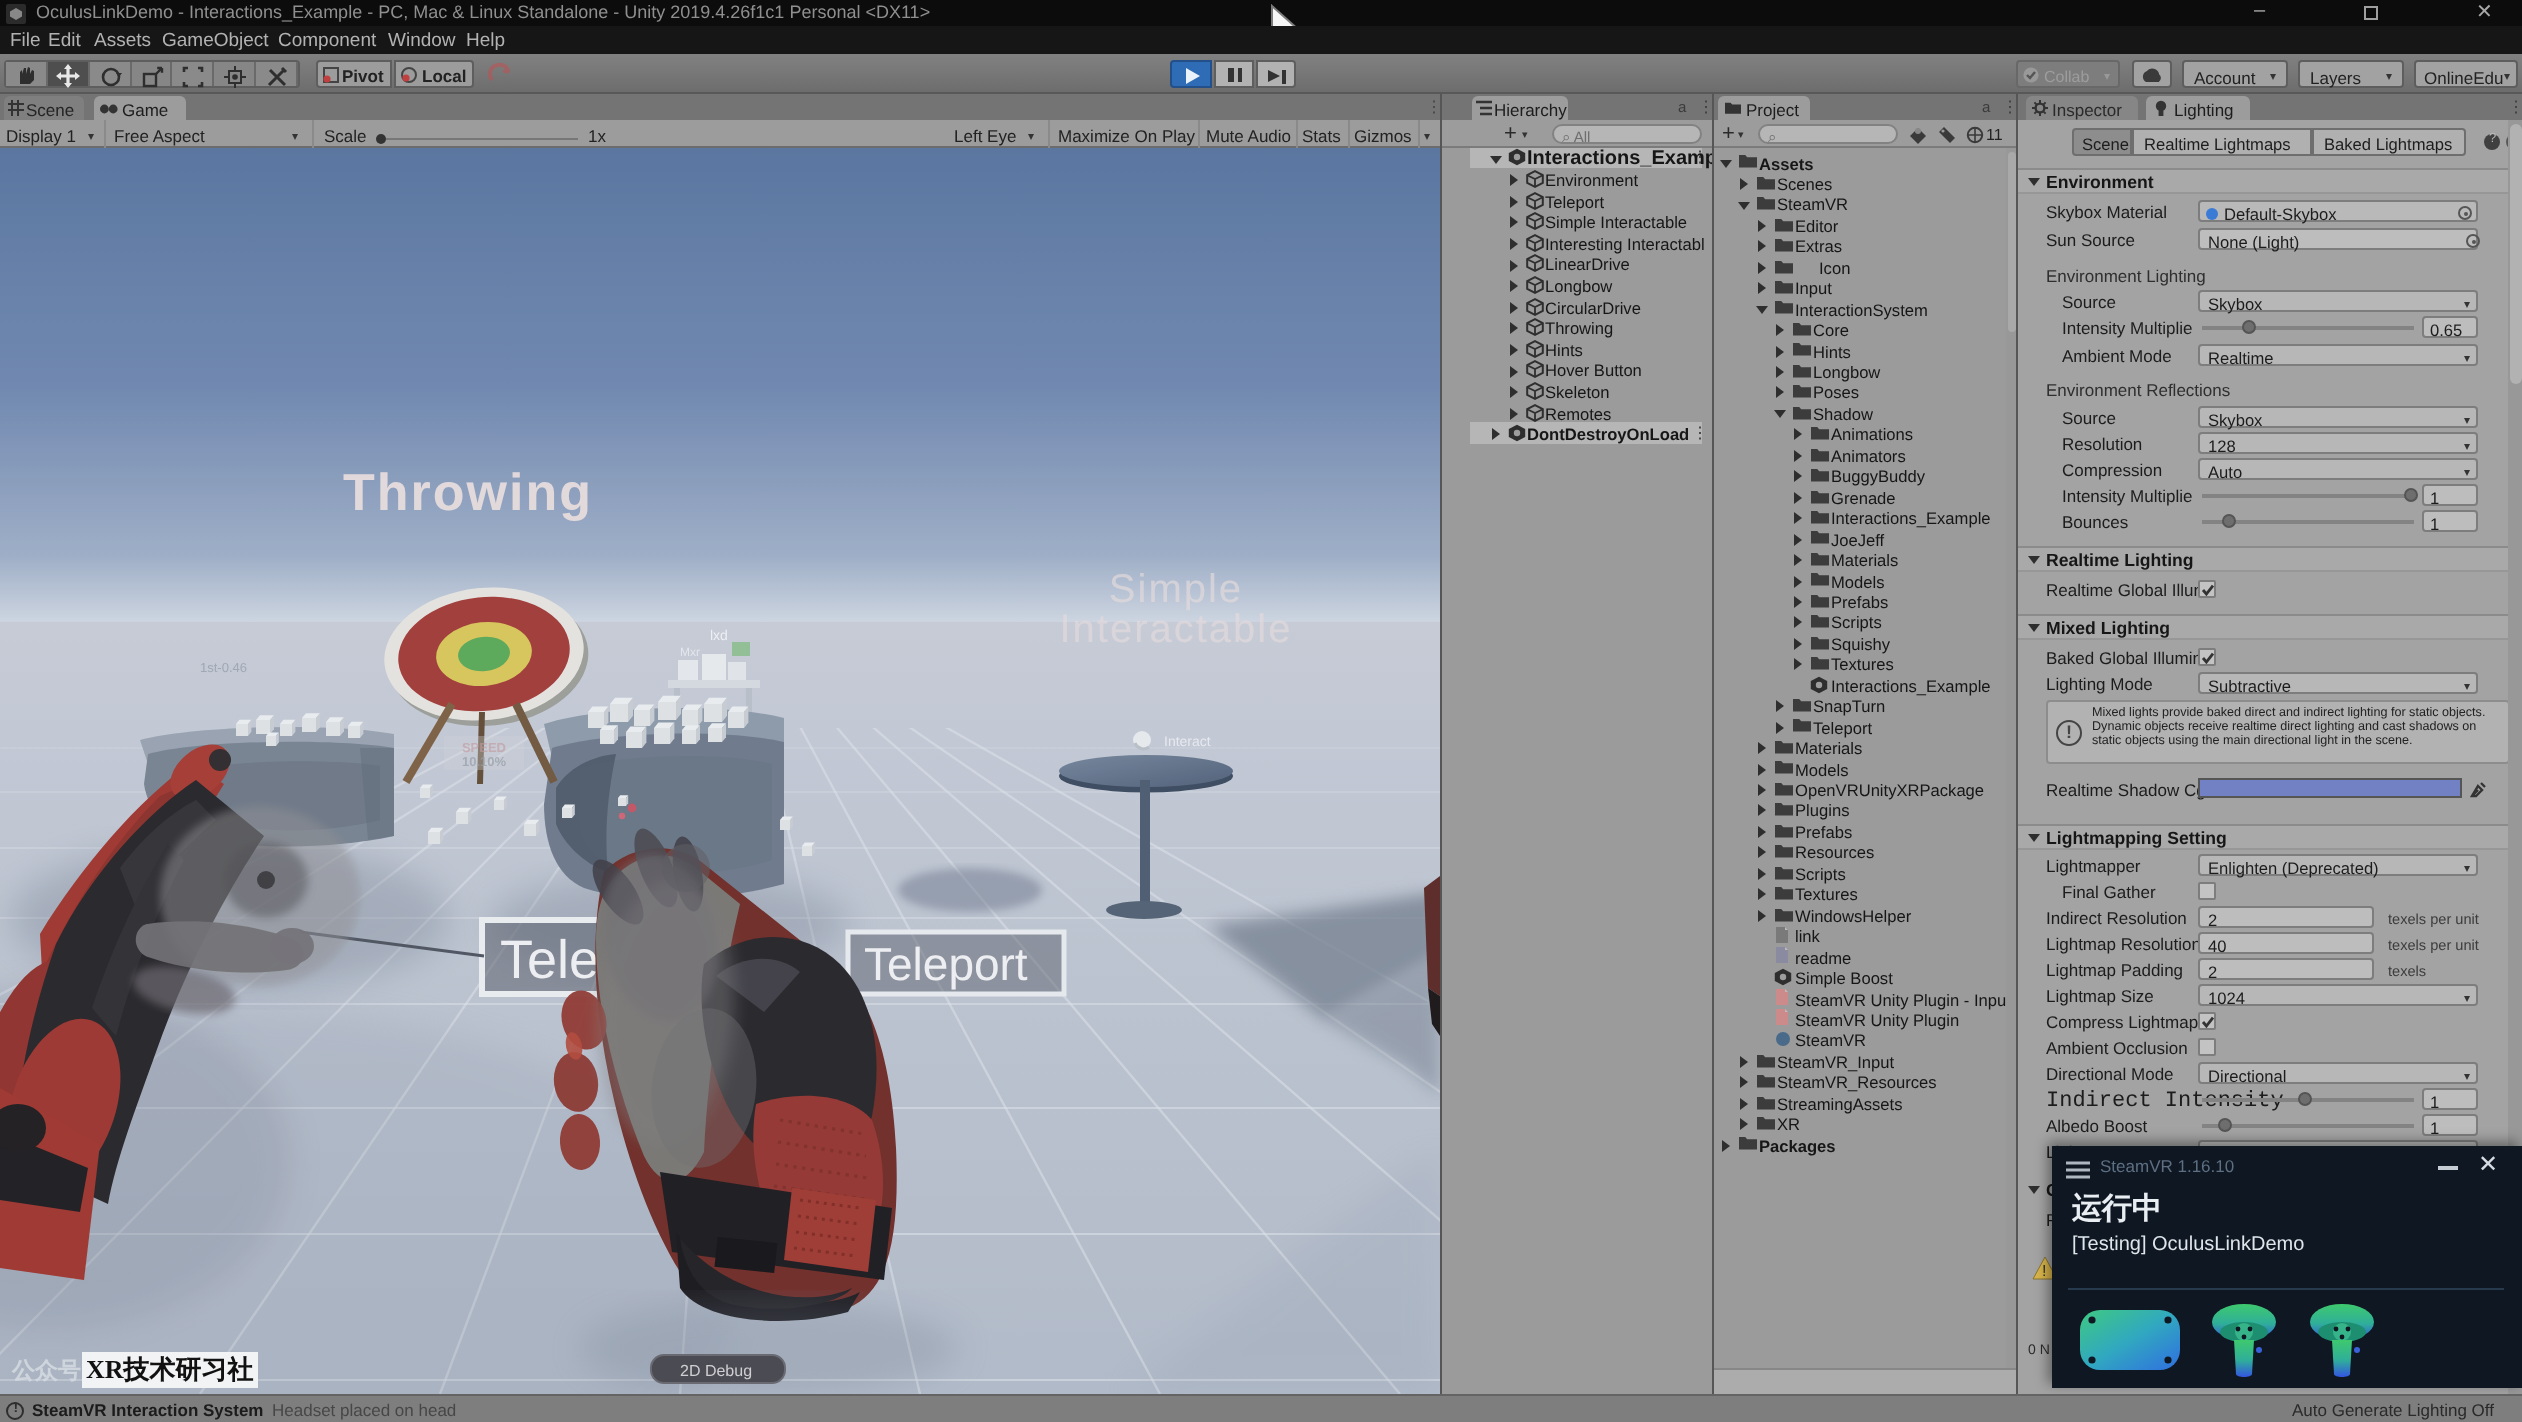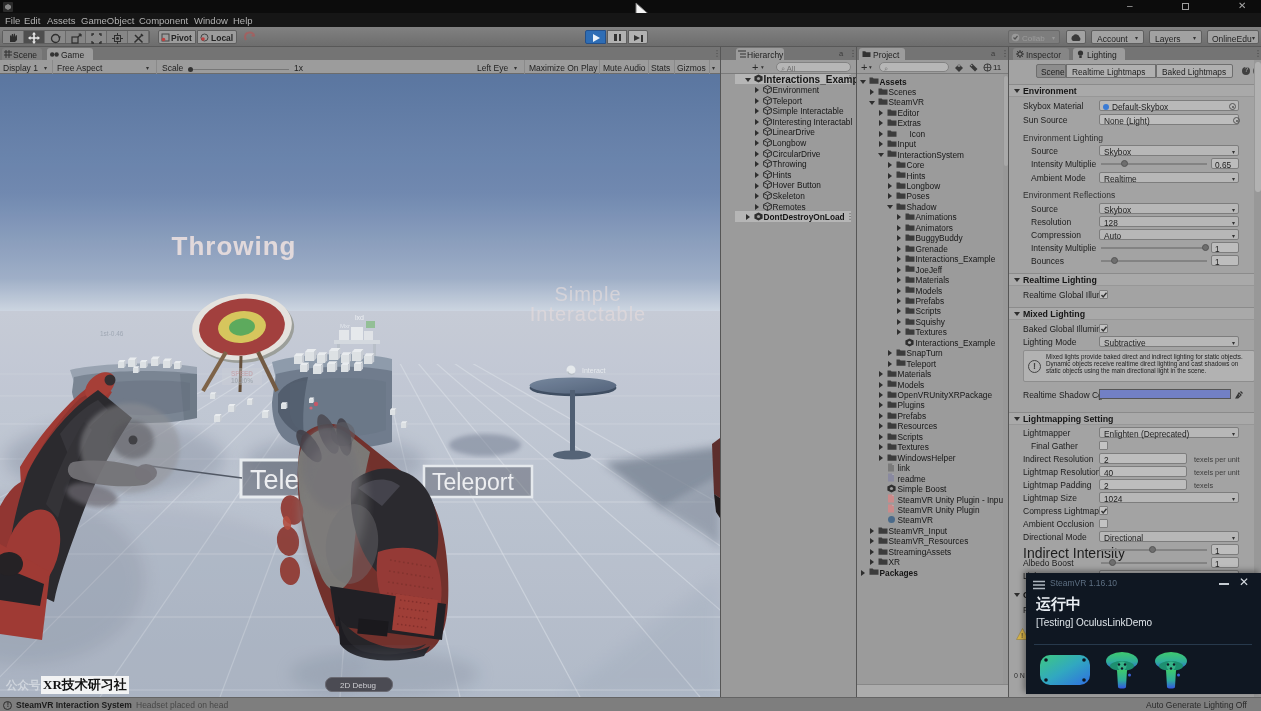--- a/index.html
+++ b/index.html
@@ -4,20 +4,21 @@
 html,body{width:1261px;height:711px;overflow:hidden;background:#000;}
 body{font-family:"Liberation Sans",sans-serif;position:relative;}
 .abs{position:absolute;}
 .tx{position:absolute;white-space:nowrap;}
 </style></head><body>
 
 <div class="abs" style="left:0;top:0;width:1261px;height:13px;background:#0c0c0c;">
  <div class="abs" style="left:3px;top:2px;width:10px;height:10px;background:#2b2b2b;border-radius:1px;">
    <div class="abs" style="left:2px;top:2px;width:6px;height:6px;background:#888;clip-path:polygon(50% 0,100% 30%,100% 70%,50% 100%,0 70%,0 30%);"></div>
  </div>
+ <div class="tx" style="left:18px;top:1px;font-size:9px;color:#8f8f8f;">OculusLinkDemo - Interactions_Example - PC, Mac &amp; Linux Standalone - Unity 2019.4.26f1c1 Personal &lt;DX11&gt;</div>
  <div class="tx" style="left:1127px;top:0px;font-size:10px;color:#a8a8a8;">–</div>
  <div class="abs" style="left:1182px;top:3px;width:7px;height:7px;border:1px solid #a0a0a0;"></div>
  <div class="tx" style="left:1238px;top:0px;font-size:10px;color:#a8a8a8;">✕</div>
 </div>
 <svg class="abs" style="left:634px;top:2px;" width="18" height="22" viewBox="0 0 18 22">
  <path d="M2,1 L2,17 L6,13.2 L8.8,19.5 L11.8,18.2 L9,12.2 L14.6,12.2 Z" fill="#f5f5f5" stroke="#7a7a7a" stroke-width="1"></path>
 </svg>
 <div class="abs" style="left:0;top:13px;width:1261px;height:14px;background:#161616;">
     <div class="tx" style="left:5px;top:2px;font-size:9.5px;color:#b2b2b2;">File</div>
     <div class="tx" style="left:24px;top:2px;font-size:9.5px;color:#b2b2b2;">Edit</div>
@@ -1067,21 +1068,21 @@
         <path d="M1.5,4 L3.2,6 L6.5,1.8" stroke="#333" stroke-width="1.4" fill="none"></path>
       </svg>
     </div>
     <div class="tx" style="left:14.0px;top:472.0px;font-size:8.5px;color:#1c1c1c;">Ambient Occlusion</div>
     <div class="abs" style="left:90.0px;top:472.0px;width:9px;height:9px;background:#c3c3c3;border:1px solid #7d7d7d;border-radius:1px;"></div>
     <div class="tx" style="left:14.0px;top:485.0px;font-size:8.5px;color:#1c1c1c;">Directional Mode</div>
     <div class="abs" style="left:90.0px;top:484.0px;width:140.0px;height:11px;background:#b7b7b7;border:1px solid #7d7d7d;border-radius:2px;">
       <div class="tx" style="left:4px;top:0.5px;font-size:8.3px;color:#1c1c1c;">Directional</div>
       <div class="tx" style="right:3px;top:1.5px;font-size:6px;color:#333;">▾</div>
     </div>
-    <div class="tx" style="left:14.0px;top:498.0px;font-size:14px;color:#1c1c1c;">Indirect Intensity</div>
+    <div class="tx" style="left:14.0px;top:498.0px;font-size:11px;color:#1c1c1c;font-family:Liberation Mono, monospace;">Indirect Intensity</div>
     <div class="abs" style="left:92.0px;top:502.0px;width:106.0px;height:1.5px;background:#838383;"></div>
     <div class="abs" style="left:139.9px;top:498.5px;width:7px;height:7px;border-radius:50%;background:#6e6e6e;border:1px solid #555;"></div>
     <div class="abs" style="left:202.0px;top:497.0px;width:28px;height:11px;background:#bdbdbd;border:1px solid #7d7d7d;border-radius:2px;">
       <div class="tx" style="left:3px;top:1px;font-size:8.3px;color:#1c1c1c;">1</div>
     </div>
     <div class="tx" style="left:14.0px;top:511.0px;font-size:8.5px;color:#1c1c1c;">Albedo Boost</div>
     <div class="abs" style="left:92.0px;top:515.0px;width:106.0px;height:1.5px;background:#838383;"></div>
     <div class="abs" style="left:100.1px;top:511.5px;width:7px;height:7px;border-radius:50%;background:#6e6e6e;border:1px solid #555;"></div>
     <div class="abs" style="left:202.0px;top:510.0px;width:28px;height:11px;background:#bdbdbd;border:1px solid #7d7d7d;border-radius:2px;">
       <div class="tx" style="left:3px;top:1px;font-size:8.3px;color:#1c1c1c;">1</div>

